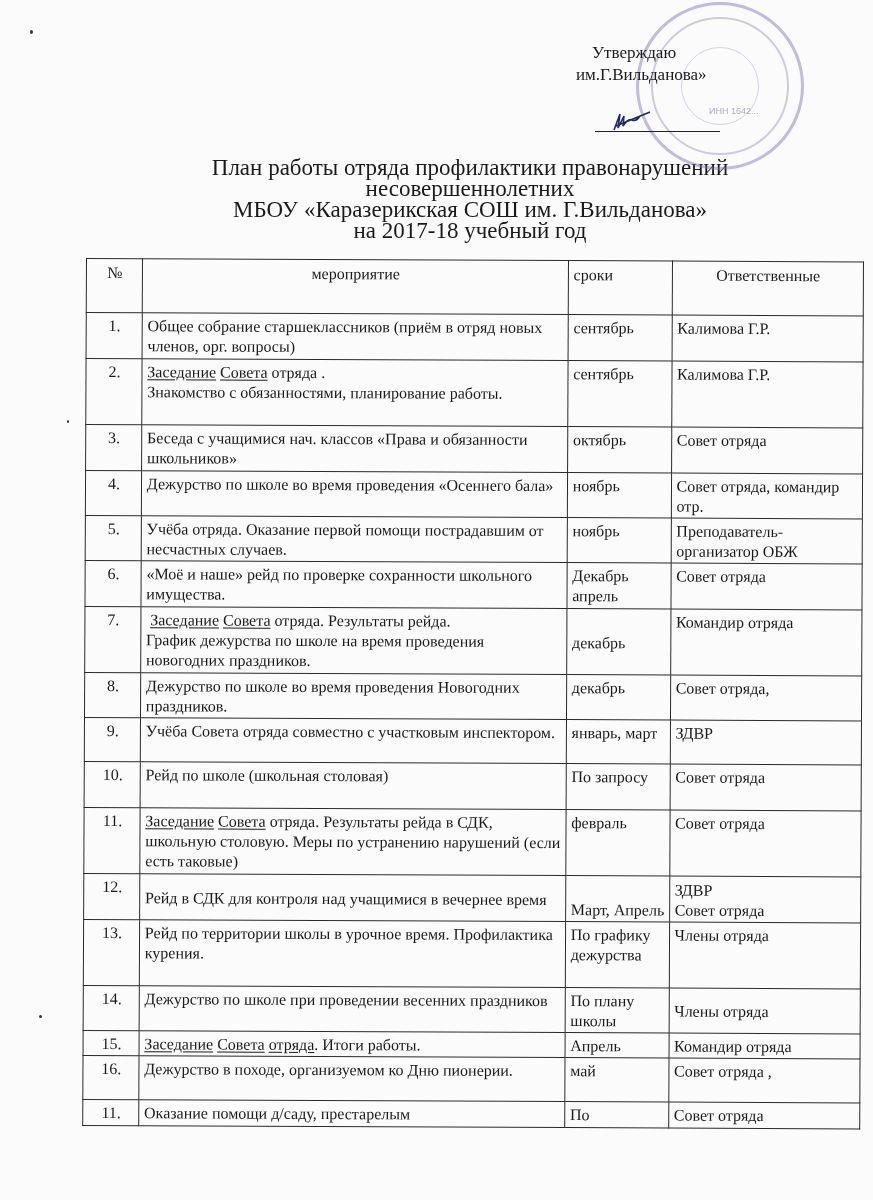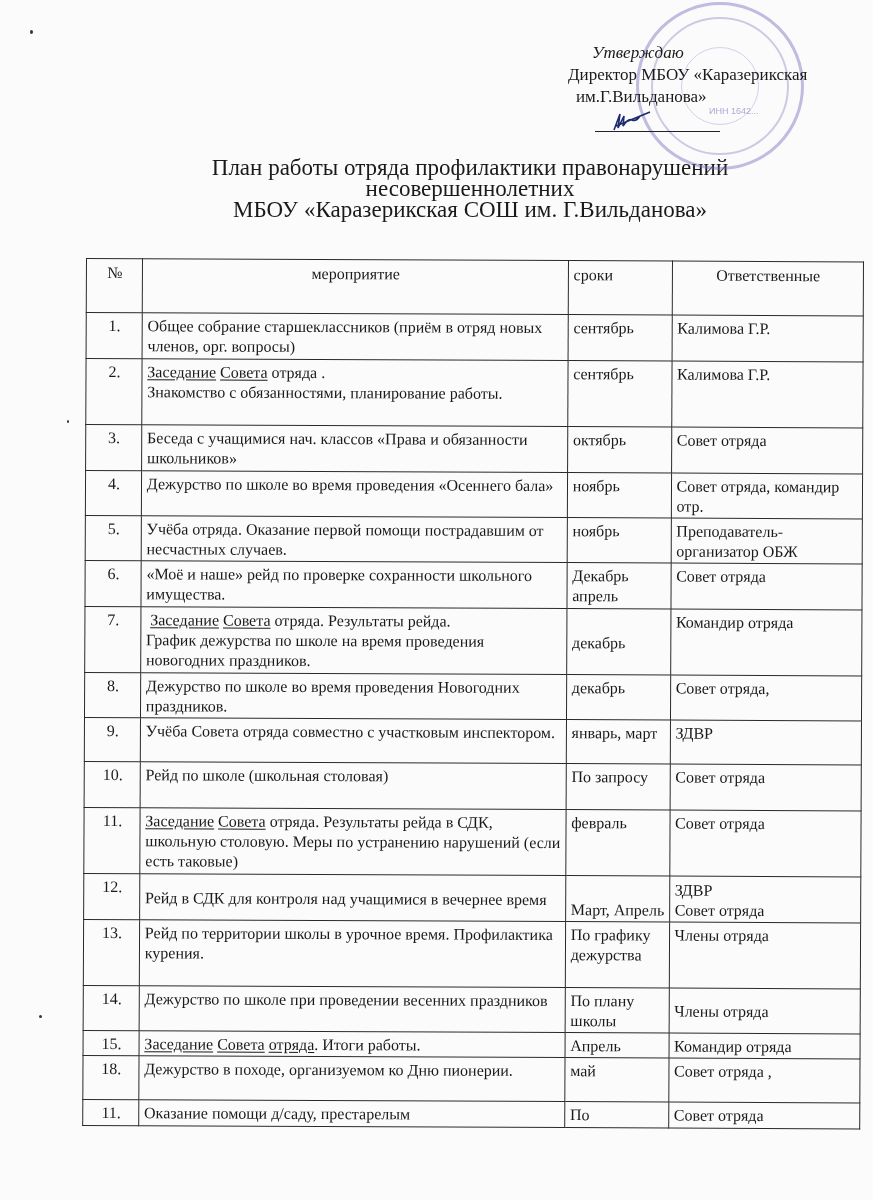--- a/index.html
+++ b/index.html
@@ -6,21 +6,21 @@
   body {
     width: 873px; height: 1200px; position: relative; overflow: hidden;
     background: #fbfbfb;
     font-family: "Liberation Serif", "DejaVu Serif", serif;
     color: #1a1a1a;
   }
   .approval {
     position: absolute; left: 568px; top: 42px; width: 305px;
     font-size: 17px; line-height: 22px; z-index: 2;
   }
-  .approval .l1 { padding-left: 24px; font-style: italic; }
+  .approval .l1 { padding-left: 24px; }
   .approval .l2 { padding-left: 0; white-space: nowrap; }
   .approval .l3 { padding-left: 8px; }
   .sign-line {
     position: absolute; left: 595px; top: 131px; width: 125px;
     border-top: 1.5px solid #222; z-index: 2;
   }
   .signature {
     position: absolute; left: 610px; top: 108px; z-index: 3;
   }
   .stamp {
@@ -65,31 +65,31 @@
 </style>
 </head>
 <body>
 
 <div class="stamp">
   <span class="stamp-inn">ИНН 1642...</span>
 </div>
 
 <div class="approval">
   <div class="l1">Утверждаю</div>
-  <div class="l2">Директор МБОУ «Каразерикская</div>
   <div class="l3">им.Г.Вильданова»</div>
 </div>
 <svg class="signature" width="44" height="26" viewBox="0 0 44 26">
   <path d="M4 22 L10 6 M10 6 L8 20 L14 8 L13 18 Q18 10 22 12 Q26 14 30 8 M6 18 L40 4" stroke="#1c2a6e" stroke-width="1.6" fill="none"></path>
 </svg>
 <div class="sign-line"></div>
 
 <div class="title">
   <div>План работы отряда профилактики правонарушений несовершеннолетних</div>
   <div>МБОУ «Каразерикская СОШ им. Г.Вильданова»</div>
+  <div>на 2017-18 учебный год</div>
 </div>
 
 <table>
   <thead>
     <tr>
       <th class="c-num">№</th>
       <th class="c-ev">мероприятие</th>
       <th class="c-dt">сроки</th>
       <th class="c-rs">Ответственные</th>
     </tr>
@@ -179,21 +179,21 @@
       <td class="c-dt">По плану школы</td>
       <td class="c-rs" style="vertical-align:middle">Члены отряда</td>
     </tr>
     <tr style="height:24px">
       <td class="c-num">15.</td>
       <td class="c-ev"><u>Заседание</u> <u>Совета</u> <u>отряда</u><span>. Итоги работы.</span></td>
       <td class="c-dt">Апрель</td>
       <td class="c-rs">Командир отряда</td>
     </tr>
     <tr style="height:44px">
-      <td class="c-num">18.</td>
+      <td class="c-num">16.</td>
       <td class="c-ev"> Дежурство в походе, организуемом ко Дню пионерии.</td>
       <td class="c-dt">май</td>
       <td class="c-rs">Совет отряда ,</td>
     </tr>
     <tr style="height:26px">
       <td class="c-num">11.</td>
       <td class="c-ev">Оказание помощи д/саду, престарелым</td>
       <td class="c-dt">По</td>
       <td class="c-rs">Совет отряда</td>
     </tr>

